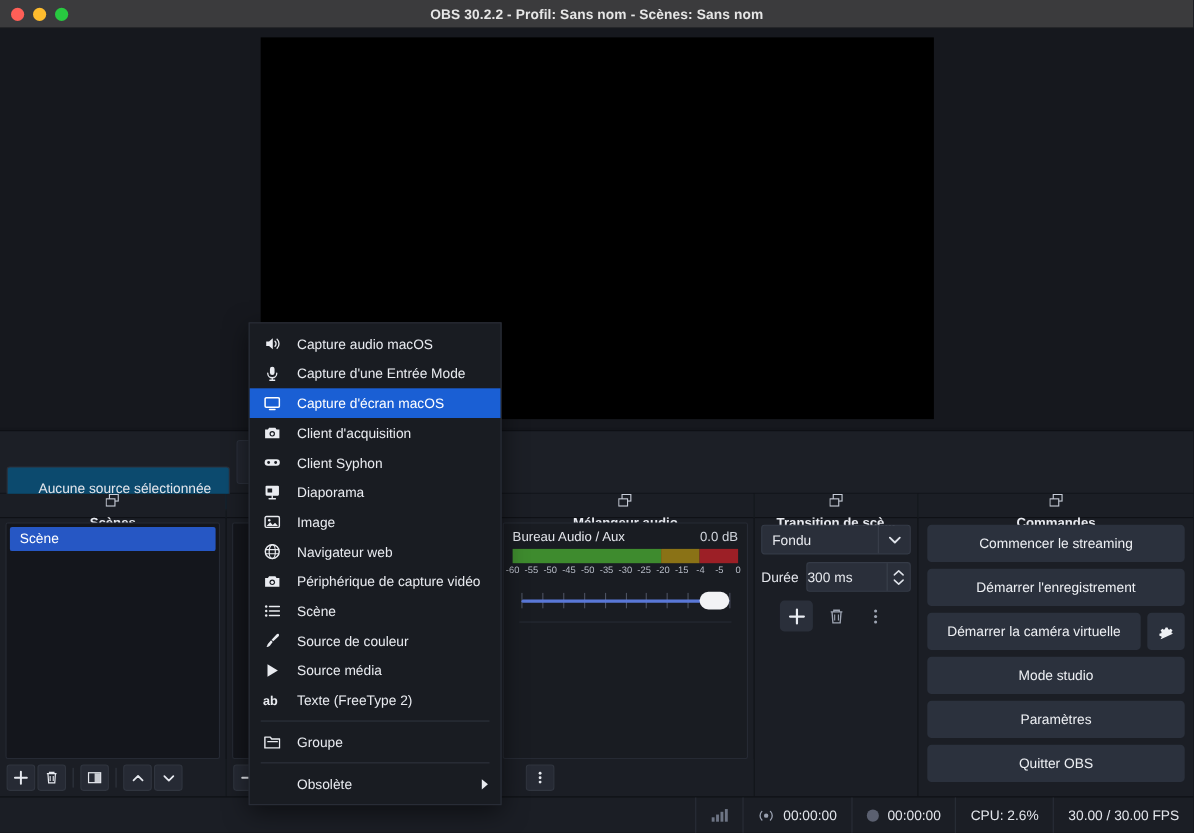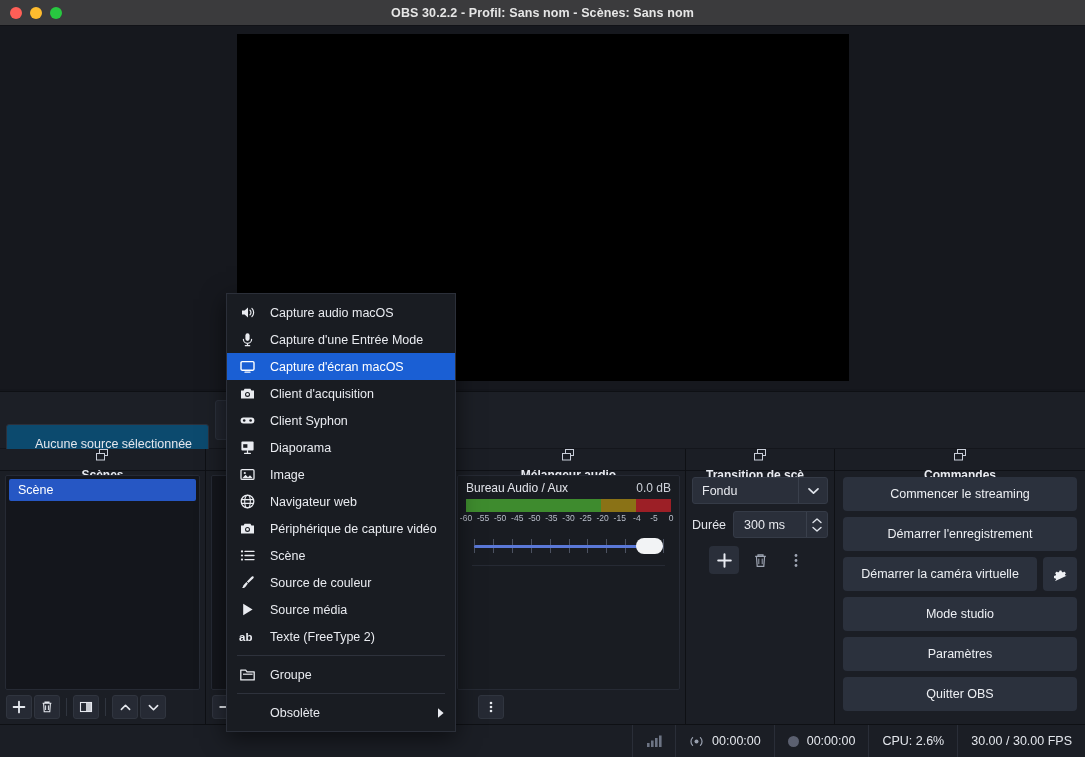--- a/index.html
+++ b/index.html
@@ -140,21 +140,21 @@
     padding:0 0 0 9px; font-size:12.5px; color:#e7e9ee;
   }
   .combo-arrow {
     width:29px; height:100%; display:flex; align-items:center; justify-content:center;
     border-left:1px solid #3a404c;
   }
   .dur-row { display:flex; align-items:center; gap:7px; margin-top:7px; }
   .dur-label { font-size:12.5px; color:#e4e6ec; }
   .spin {
     flex:1; height:27px; background:#2a2f3a; border:1px solid #353b47; border-radius:3px;
-    display:flex; align-items:center; justify-content:space-between; padding-left:10px;
+    display:flex; align-items:center; justify-content:space-between; 
     font-size:12.5px;
   }
   .spin-arrows {
     width:21px; height:100%; display:flex; flex-direction:column;
     align-items:center; justify-content:center; border-left:1px solid #3a404c; gap:2px;
   }
   .trans-btns { display:flex; align-items:center; justify-content:center; gap:6px; margin-top:8px; }
   .tbtn-lg {
     width:30px; height:28px; border-radius:4px; background:#2a2f3a;
     display:flex; align-items:center; justify-content:center;

